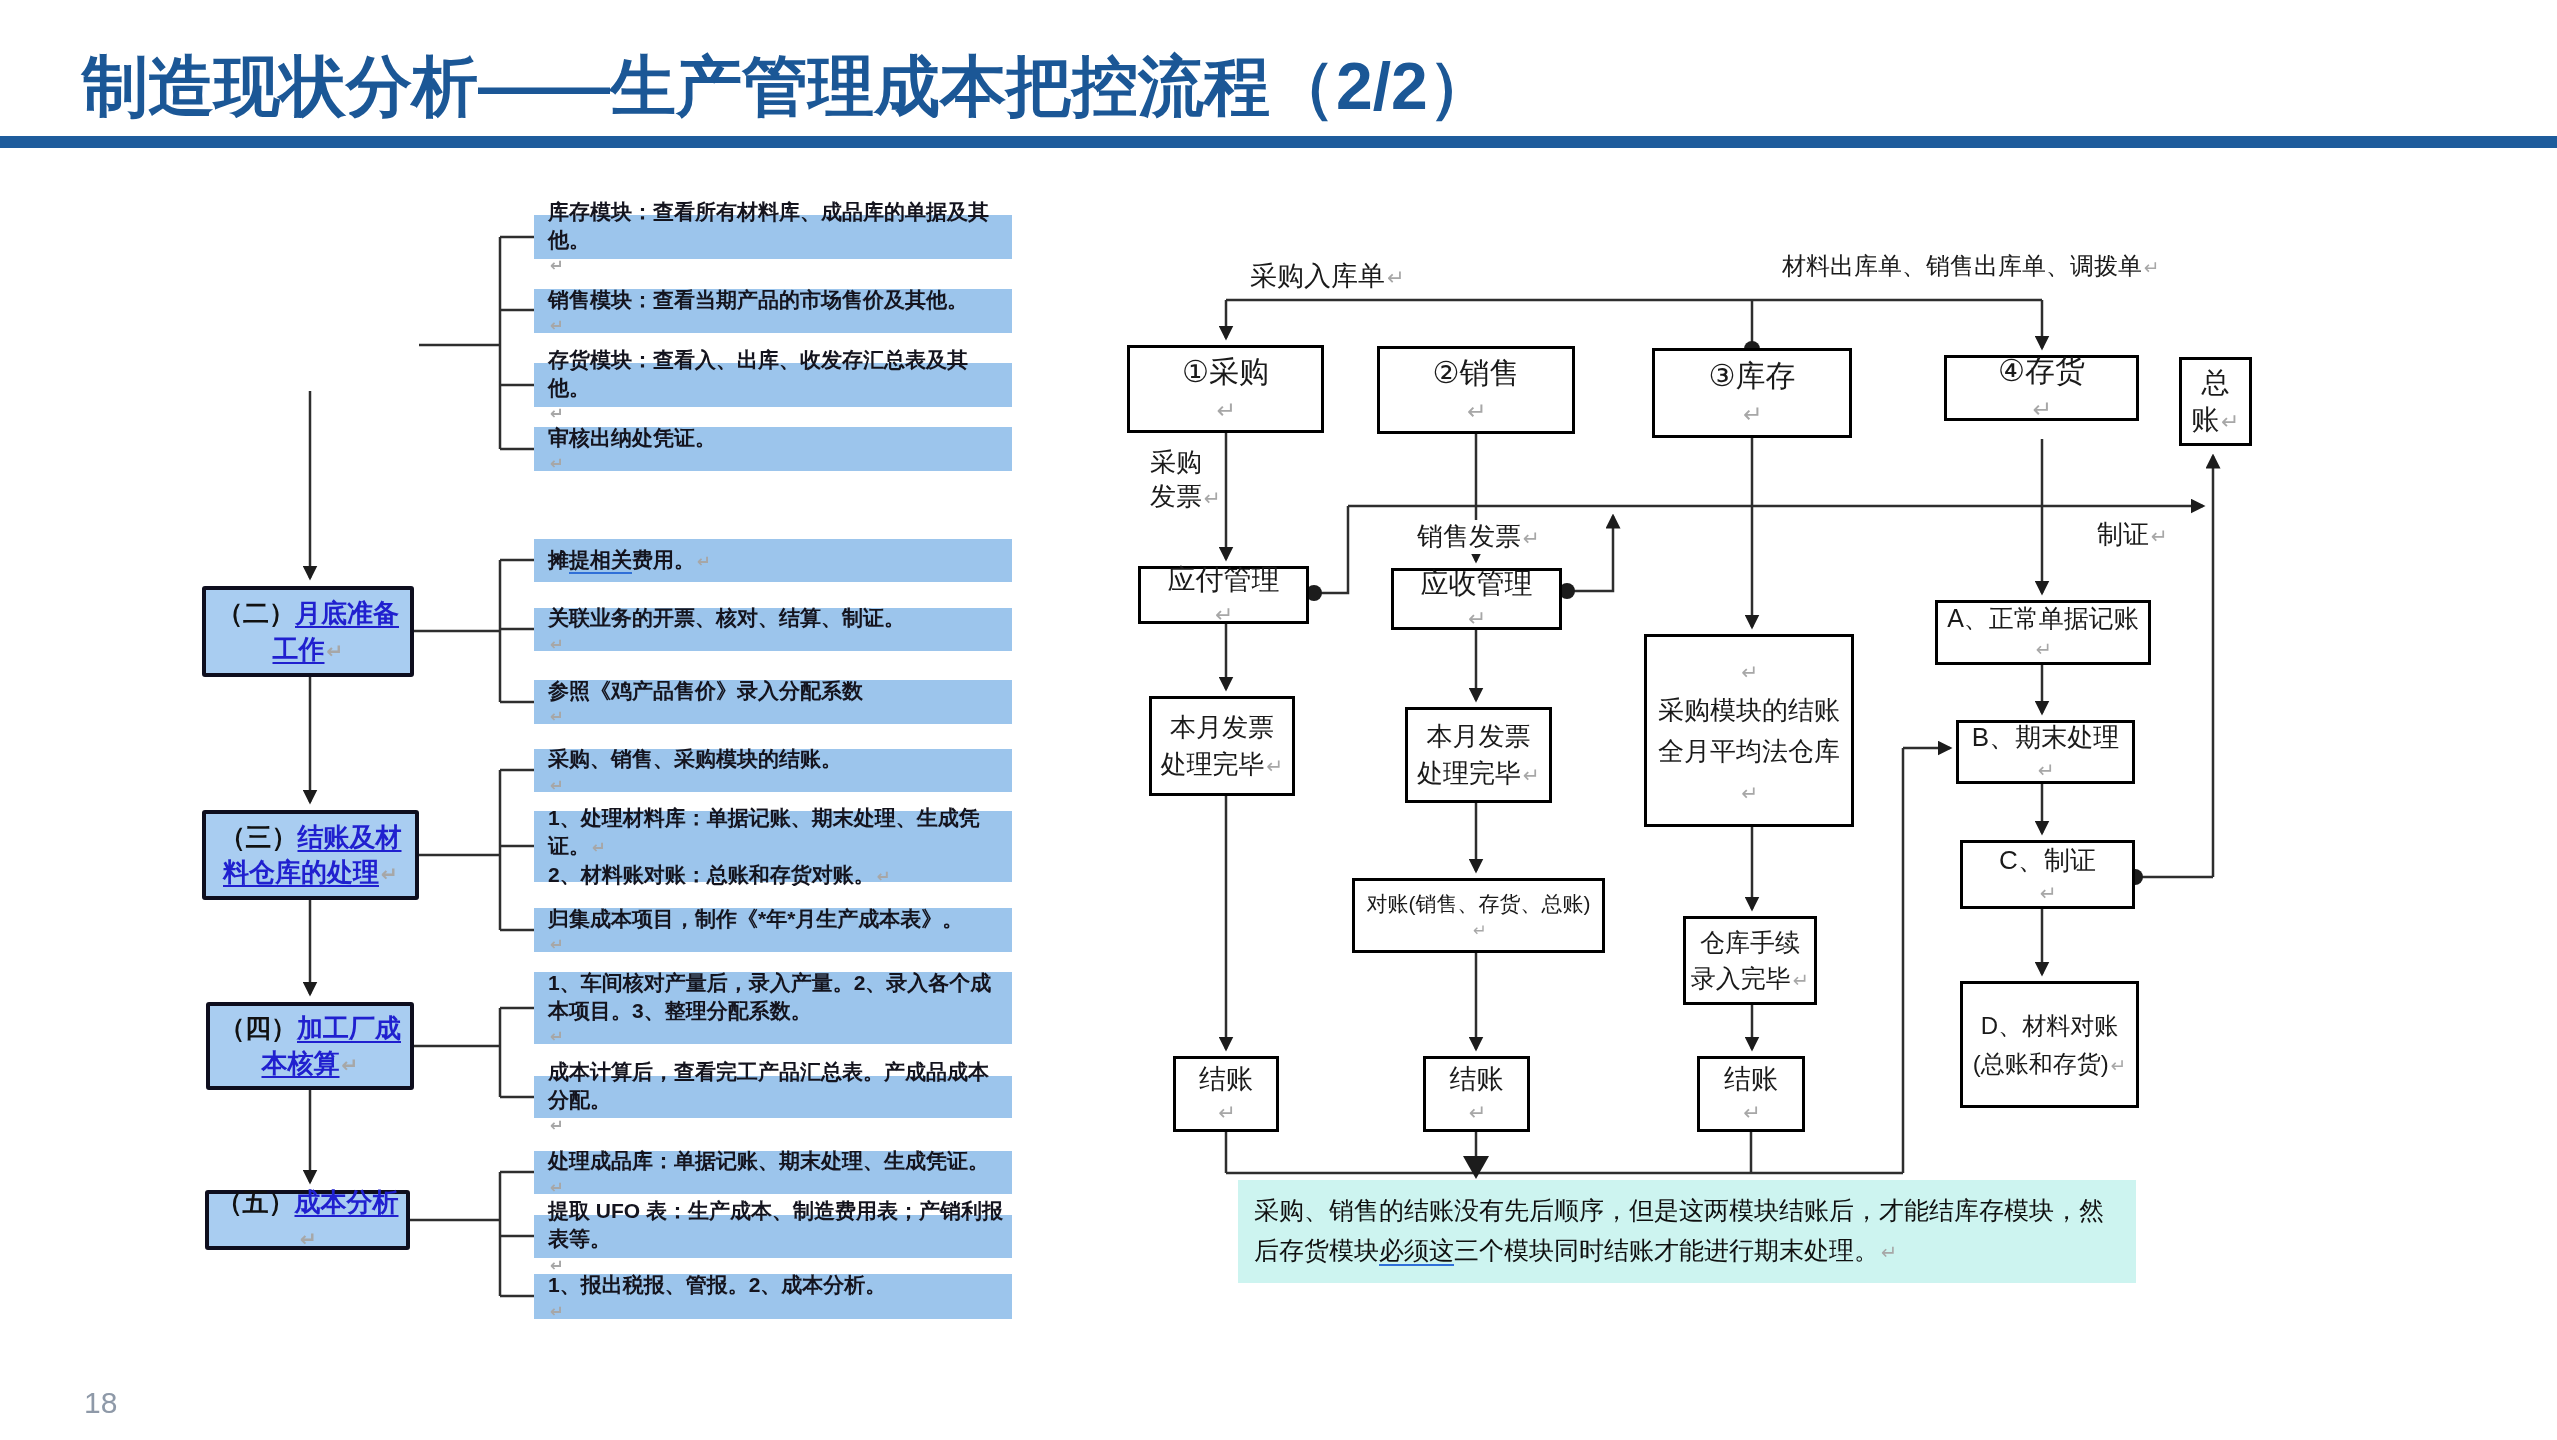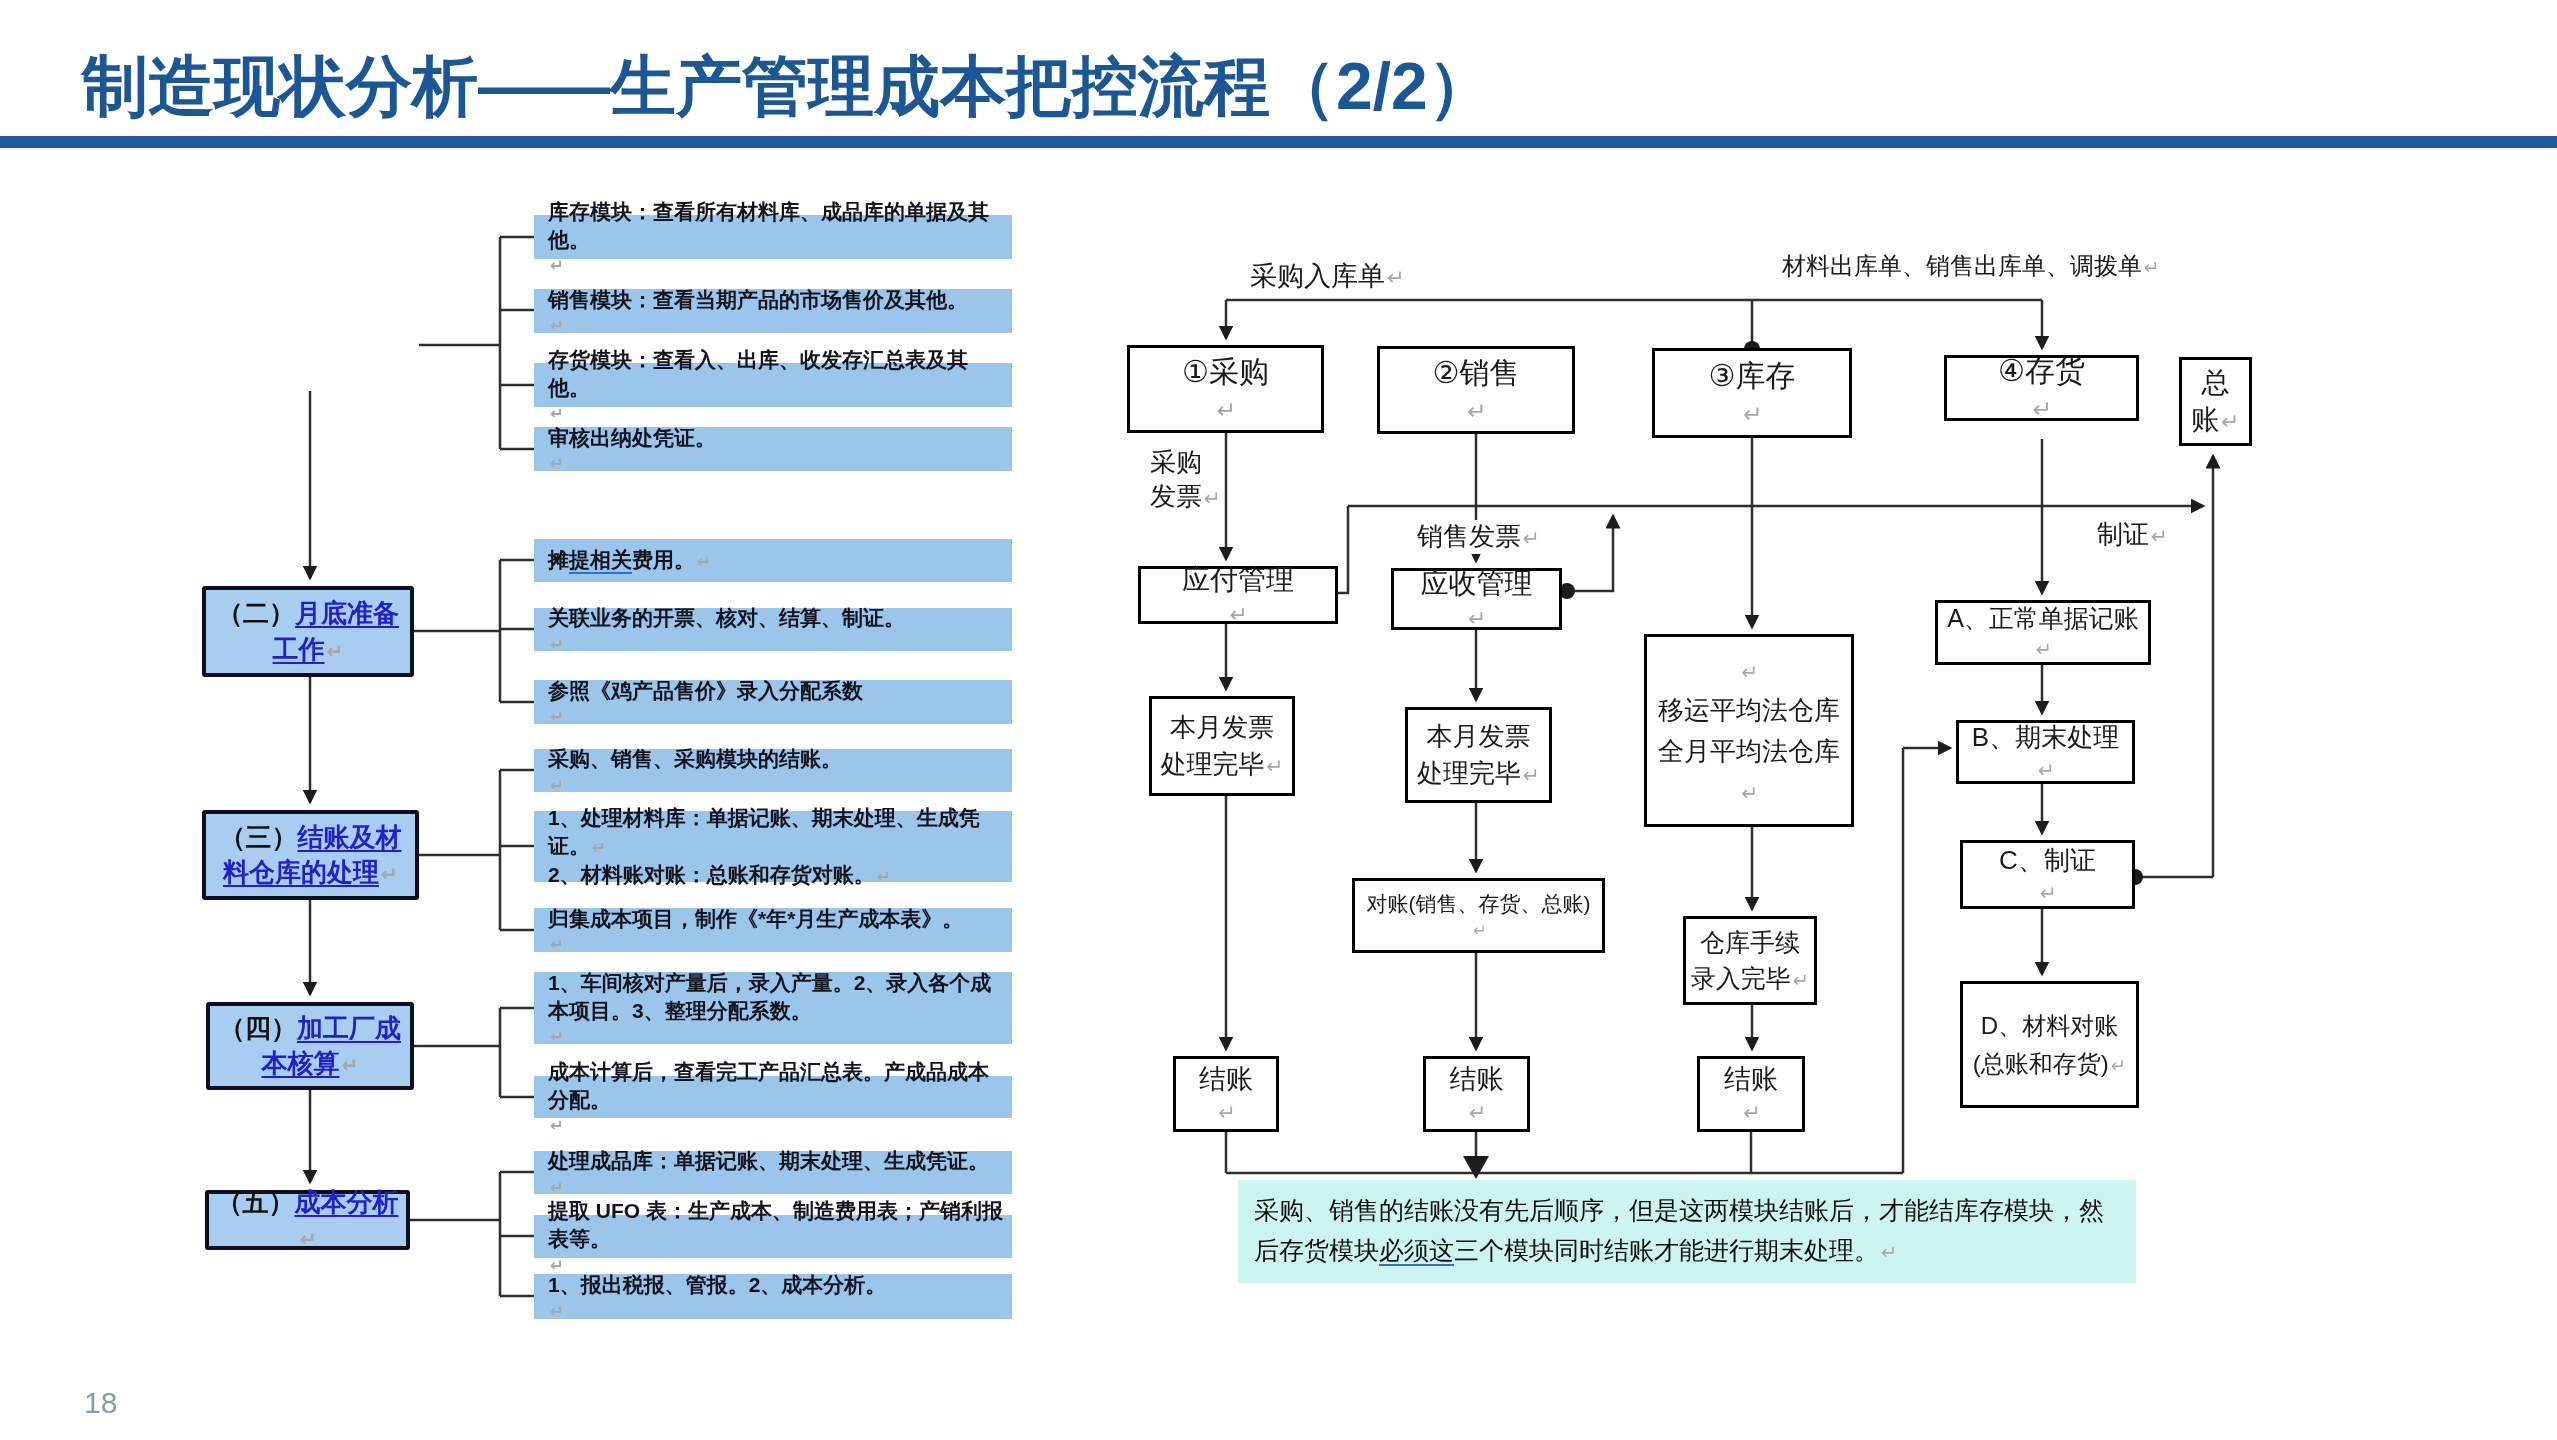--- a/index.html
+++ b/index.html
@@ -160,35 +160,35 @@
     <div>账<span class="ret">↵</span></div>
   </div>
 
   <div class="abs elabel" style="left:1150px;top:446px;">
     <div>采购</div>
     <div>发票<span class="ret">↵</span></div>
   </div>
   <div class="abs elabel bg" style="left:1414px;top:520px;">销售发票<span class="ret">↵</span></div>
   <div class="abs elabel" style="left:2097px;top:518px;">制证<span class="ret">↵</span></div>
 
-  <div class="abs rbox" style="left:1138px;top:566px;width:200px;height:58px;font-size:28px;">应付管理<span class="ret">↵</span></div>
+  <div class="abs rbox" style="left:1138px;top:566px;width:171px;height:58px;font-size:28px;">应付管理<span class="ret">↵</span></div>
   <div class="abs rbox" style="left:1391px;top:568px;width:171px;height:62px;font-size:28px;">应收管理<span class="ret">↵</span></div>
 
   <div class="abs rbox" style="left:1149px;top:696px;width:146px;height:100px;">
     <div>本月发票</div>
     <div>处理完毕<span class="ret">↵</span></div>
   </div>
   <div class="abs rbox" style="left:1405px;top:707px;width:147px;height:96px;">
     <div>本月发票</div>
     <div>处理完毕<span class="ret">↵</span></div>
   </div>
 
   <div class="abs rbox" style="left:1644px;top:634px;width:210px;height:193px;font-size:26px;line-height:1.55;">
     <div><span class="ret">↵</span></div>
-    <div>移运平均法仓库</div>
+    <div>采购模块的结账</div>
     <div>全月平均法仓库<span class="ret">↵</span></div>
   </div>
 
   <div class="abs rbox" style="left:1352px;top:878px;width:253px;height:75px;font-size:21px;">对账(销售、存货、总账)<span class="ret">↵</span></div>
 
   <div class="abs rbox" style="left:1683px;top:916px;width:134px;height:89px;font-size:25px;">
     <div>仓库手续</div>
     <div>录入完毕<span class="ret">↵</span></div>
   </div>
 

